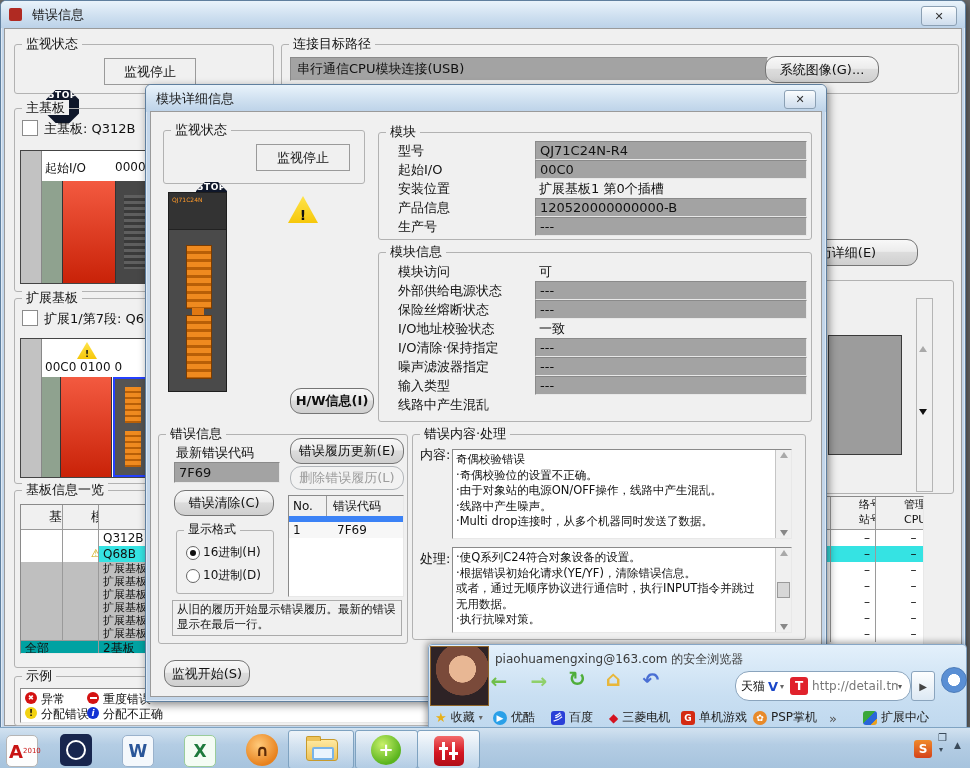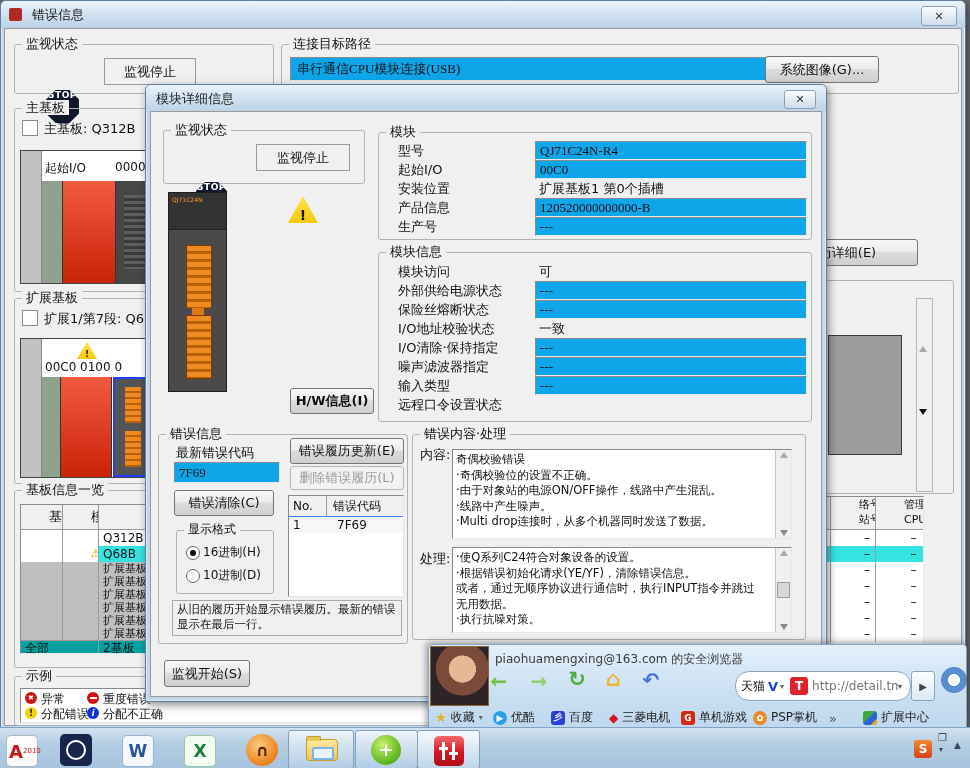--- a/index.html
+++ b/index.html
@@ -14,24 +14,24 @@
        background:linear-gradient(#e9f3fb,#cfe0f0 55%,#bcd2e8);display:flex;align-items:center;}
   .title-text{margin-left:10px;font-size:13px;color:#1b1b1b;white-space:nowrap;}
   .winclient{position:absolute;background:#f0f0f0;border:1px solid #9a9a9a;}
   .xbtn{position:absolute;display:flex;align-items:center;justify-content:center;
        background:linear-gradient(#fbfdfe,#e3ecf5 50%,#cfdded);border:1px solid #8ba0b4;border-radius:3px;
        font-size:11px;color:#333;font-weight:bold;}
   
   .grp{position:absolute;border:1px solid #b2b2b2;border-radius:3px;}
   .glabel{position:absolute;top:-9px;left:7px;background:#f0f0f0;padding:0 4px;font-size:13px;line-height:15px;white-space:nowrap;}
   
-  .sunken{background:#0ea5e9;border:1px solid;border-color:#8a8a8a #e8e8e8 #e8e8e8 #8a8a8a;font-family:Liberation Serif, serif;}
+  .sunken{background:#a3a3a3;border:1px solid;border-color:#8a8a8a #e8e8e8 #e8e8e8 #8a8a8a;}
   .whitebox{background:#fff;border:1px solid;border-color:#8a8a8a #e8e8e8 #e8e8e8 #8a8a8a;}
   .btn{position:absolute;display:flex;align-items:center;justify-content:center;font-size:13px;white-space:nowrap;
-       background:linear-gradient(#f8f8f8,#ececec 45%,#dcdcdc 50%,#cfcfcf);border:1px solid #757575;border-radius:3px;color:#111;}
+       background:linear-gradient(#f8f8f8,#ececec 45%,#dcdcdc 50%,#cfcfcf);border:1px solid #757575;border-radius:11px;color:#111;}
   .btn.dis{color:#9d9d9d;border-color:#b2b6ba;background:#f2f2f2;}
   .cb{position:absolute;width:14px;height:14px;background:#fff;border:1px solid #8b8b8b;}
   .radio{position:absolute;width:12px;height:12px;border-radius:50%;background:#fff;border:1px solid #666;}
   .radio.sel::after{content:"";position:absolute;inset:3px;border-radius:50%;background:#111;}
   .stop{position:absolute;display:flex;align-items:flex-start;justify-content:center;color:#fff;font-weight:bold;
         font-size:9px;letter-spacing:.5px;background:#0f172a;
         clip-path:polygon(29% 0,71% 0,100% 29%,100% 71%,71% 100%,29% 100%,0 71%,0 29%);margin-top:38px;}
   .lbl{position:absolute;font-size:13px;white-space:nowrap;}
   .fval{position:absolute;font-size:13px;line-height:17px;padding:0 4px;white-space:nowrap;overflow:hidden;}
   .warn-tri{position:absolute;background:linear-gradient(#ffe44a,#f6c70a);
@@ -321,21 +321,21 @@
   <span class="lbl" style="left:398px;top:301px;">保险丝熔断状态</span>
   <div class="fval sunken" style="left:535px;top:300px;width:262px;height:17px;">---</div>
   <span class="lbl" style="left:398px;top:320px;">I/O地址校验状态</span>
   <div class="fval" style="left:535px;top:320px;width:262px;height:17px;">一致</div>
   <span class="lbl" style="left:398px;top:339px;">I/O清除·保持指定</span>
   <div class="fval sunken" style="left:535px;top:338px;width:262px;height:17px;">---</div>
   <span class="lbl" style="left:398px;top:358px;">噪声滤波器指定</span>
   <div class="fval sunken" style="left:535px;top:357px;width:262px;height:17px;">---</div>
   <span class="lbl" style="left:398px;top:377px;">输入类型</span>
   <div class="fval sunken" style="left:535px;top:376px;width:262px;height:17px;">---</div>
-  <span class="lbl" style="left:398px;top:396px;">远程口令设置状态</span>
+  <span class="lbl" style="left:398px;top:396px;">线路中产生混乱</span>
 
   <div class="grp" style="left:158px;top:434px;width:248px;height:208px;">
     <span class="glabel">错误信息</span>
   </div>
   <span class="lbl" style="left:176px;top:444px;">最新错误代码</span>
   <div class="fval sunken" style="left:174px;top:462px;width:96px;height:19px;line-height:19px;">7F69</div>
   <div class="btn" style="left:174px;top:490px;width:98px;height:24px;">
     <span>错误清除(C)</span>
   </div>
   <div class="btn" style="left:290px;top:438px;width:112px;height:24px;">
@@ -345,21 +345,21 @@
     <span>删除错误履历(L)</span>
   </div>
   <div class="grp" style="left:176px;top:530px;width:96px;height:62px;">
     <span class="glabel" style="font-size:12px;">显示格式</span>
   </div>
   <span class="radio sel" style="left:186px;top:546px;"></span>
   <span class="lbl" style="left:203px;top:544px;font-size:12px;">16进制(H)</span>
   <span class="radio" style="left:186px;top:569px;"></span>
   <span class="lbl" style="left:203px;top:567px;font-size:12px;">10进制(D)</span>
   <div class="abs whitebox" style="left:288px;top:495px;width:114px;height:100px;overflow:hidden;">
-    <div style="display:flex;height:20px;background:#f0f0f0;border-bottom:1px solid #3b82f6;">
+    <div style="display:flex;height:20px;background:#f0f0f0;border-bottom:6px solid #3b82f6;">
       <div class="cell" style="width:38px;padding-left:4px;line-height:20px;font-size:12px;">No.</div>
       <div class="cell" style="flex:1;padding-left:6px;line-height:20px;font-size:12px;border-right:none;">错误代码</div>
     </div>
     <div style="display:flex;height:16px;background:#f7f7f7;">
       <div class="cell" style="width:38px;padding-left:4px;font-size:12px;line-height:16px;border-right:none;">1</div>
       <div class="cell" style="flex:1;padding-left:10px;font-size:12px;line-height:16px;border-right:none;">7F69</div>
     </div>
   </div>
   <div class="abs" style="left:172px;top:600px;width:230px;height:36px;border:1px solid #aaa;background:#f0f0f0;padding:1px 4px;font-size:11.5px;line-height:15px;box-sizing:border-box;">从旧的履历开始显示错误履历。最新的错误显示在最后一行。</div>
 

